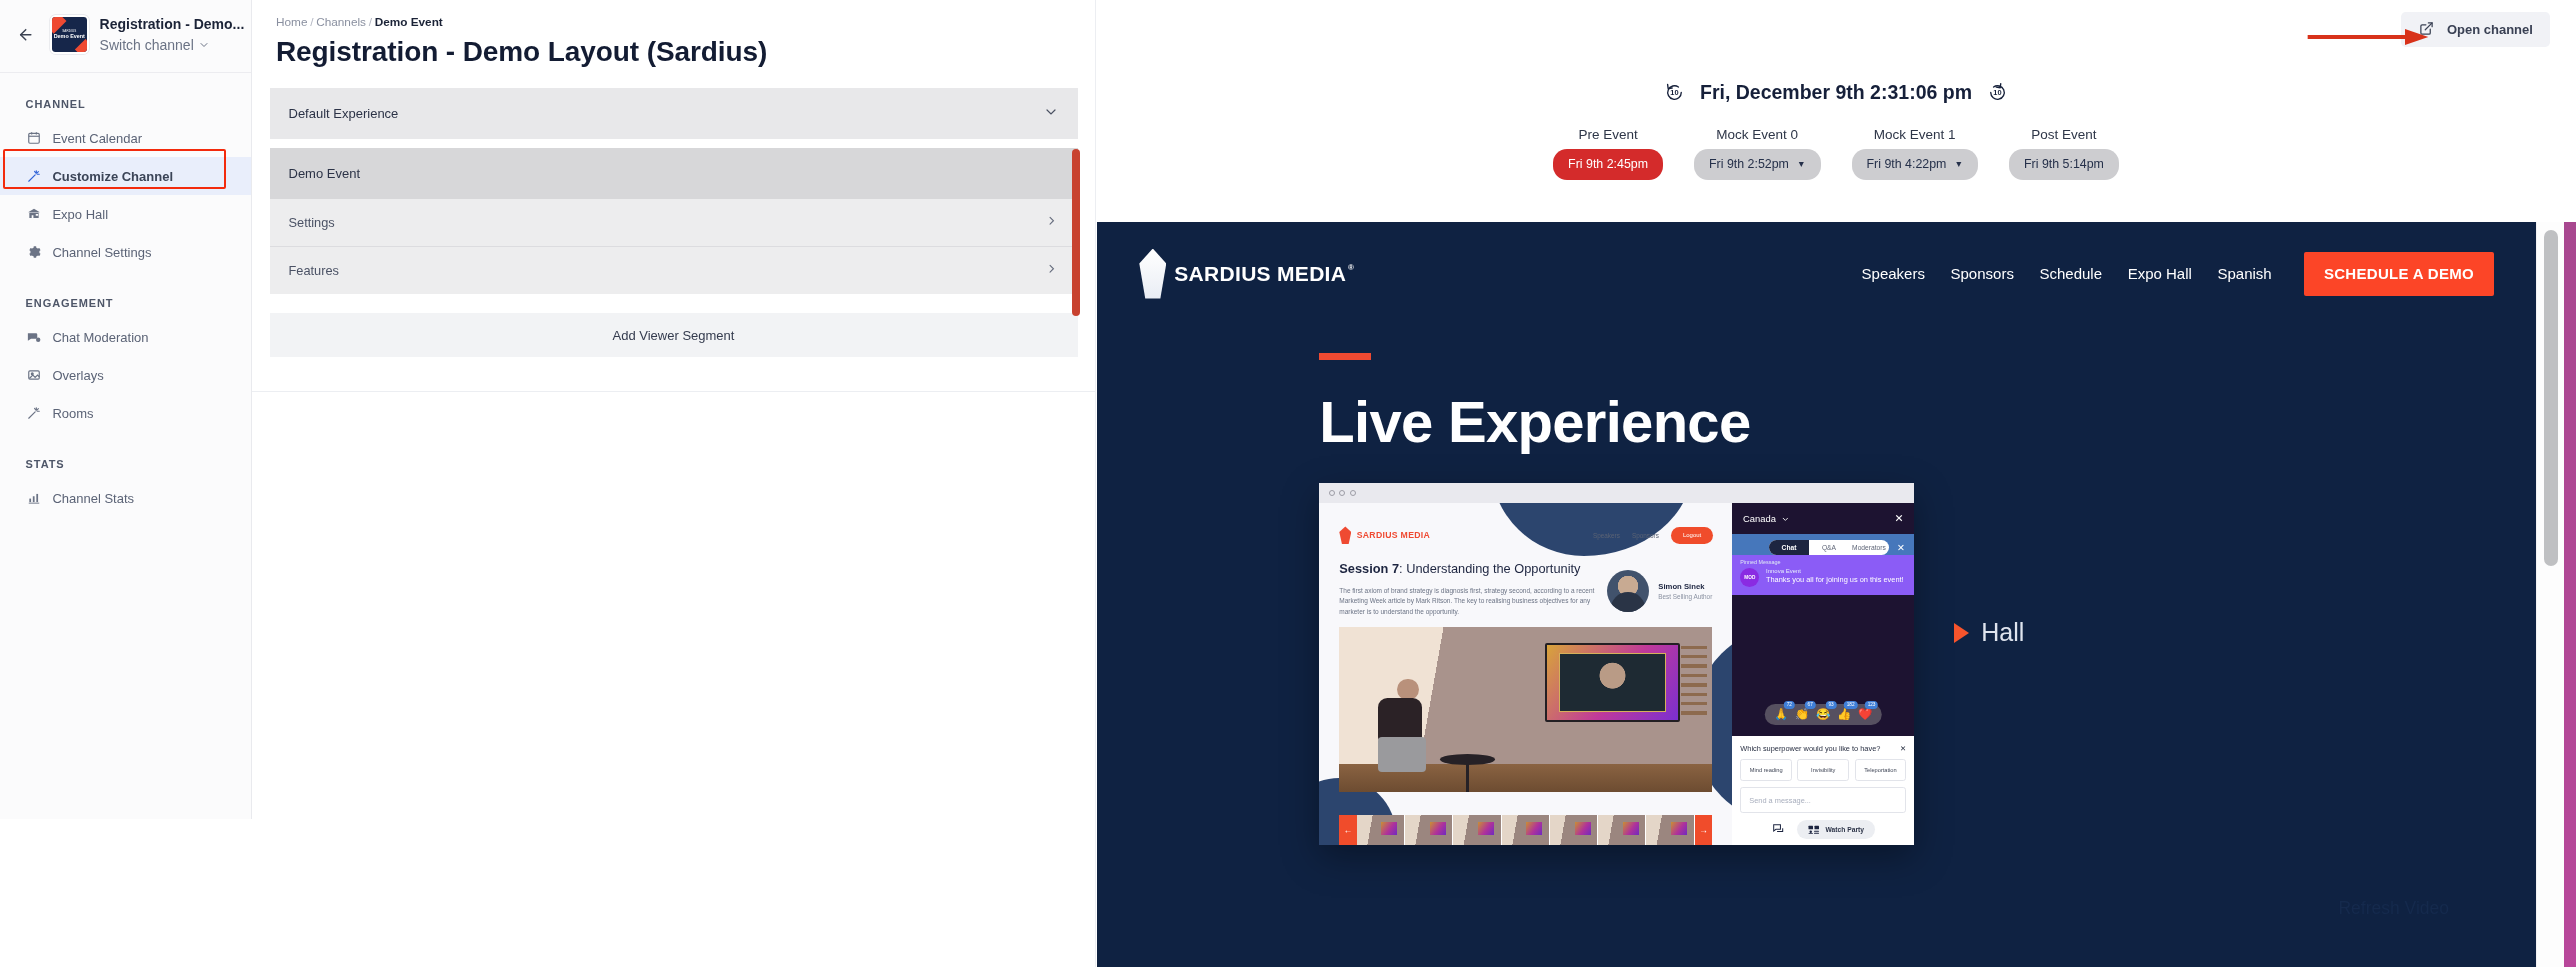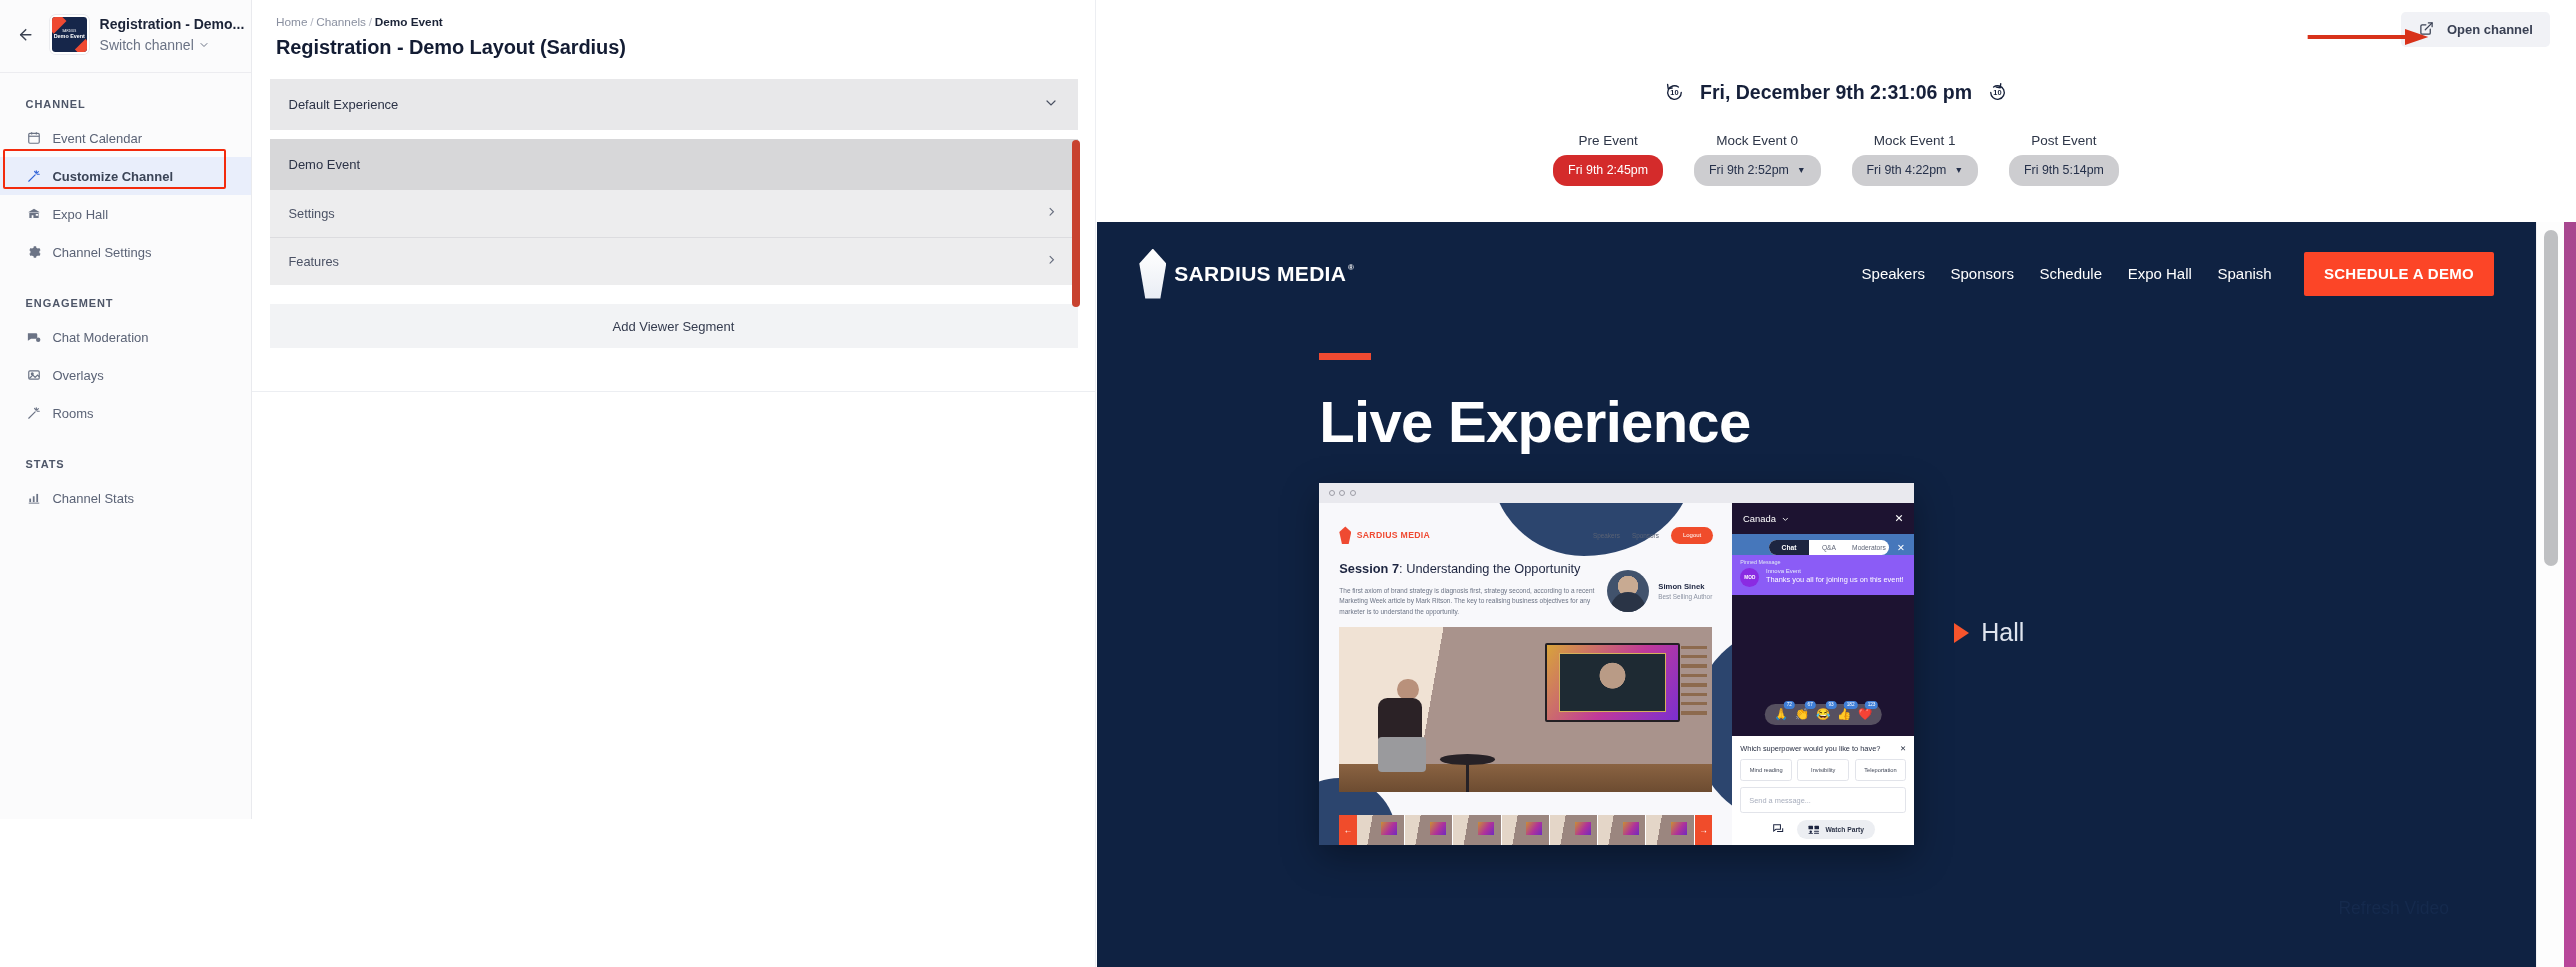--- a/index.html
+++ b/index.html
@@ -97,21 +97,21 @@
     background: #ffffff; position: relative;
     border-right: 0.7px solid #eceef2;
   }
   .crumbs {
     font-size: 11.8px; color: #8a90a0; padding: 15px 0 0 24px;
   }
   .crumbs a { color: #8a90a0; text-decoration: none; cursor: pointer; }
   .crumbs .cur { color: #1b2337; font-weight: bold; }
   .crumbs .sep { color: #b3b7c3; margin: 0 2.7px; }
   .page-title {
-    font-size: 20px; font-weight: bold; color: #131c33;
+    font-size: 28px; font-weight: bold; color: #131c33;
     padding: 6.7px 0 0 24px; letter-spacing: -0.1px;
   }
   .exp-select {
     margin: 20px 17.5px 0 17.5px;
     background: #e8e8ea;
     height: 51px; display: flex; align-items: center;
     justify-content: space-between; padding: 0 19px;
     cursor: pointer;
   }
   .exp-select-lbl { font-size: 13px; color: #2c3347; font-weight: 500; }
@@ -162,21 +162,21 @@
     color: #3a4154; cursor: pointer;
   }
   .clock-row {
     display: flex; align-items: center; justify-content: center;
     gap: 13.5px; padding-top: 81px;
   }
   .clock-txt { font-size: 19.5px; font-weight: bold; color: #16203a; }
   .skip-btn { cursor: pointer; display: flex; align-items: center; }
   .stages {
     display: flex; justify-content: center; gap: 31px;
-    margin-top: 29px;
+    margin-top: 23px;
   }
   .stage { display: flex; flex-direction: column; align-items: center; }
   .stage-lbl { font-size: 13.5px; color: #2e3648; margin-bottom: 6.7px; }
   .stage-pill {
     border-radius: 14px; padding: 8.7px 15px;
     font-size: 12.4px; display: flex; align-items: center; gap: 8px;
     cursor: pointer; white-space: nowrap;
   }
   .stage-pill.active { background: #d42b2b; color: #ffffff; }
   .stage-pill.idle { background: #cdcdd0; color: #25304a; }

